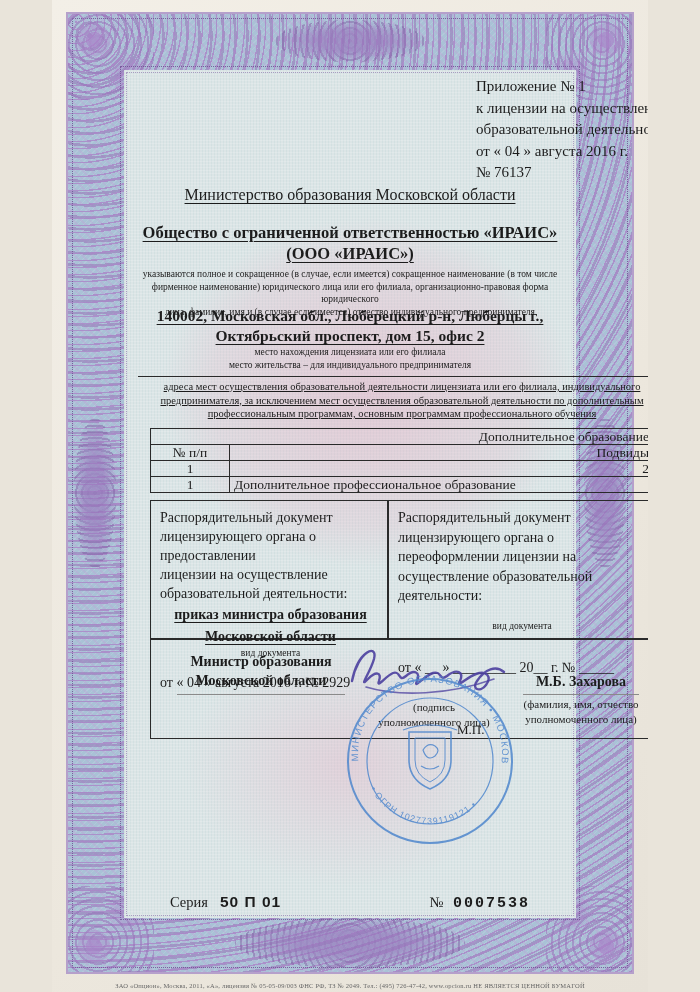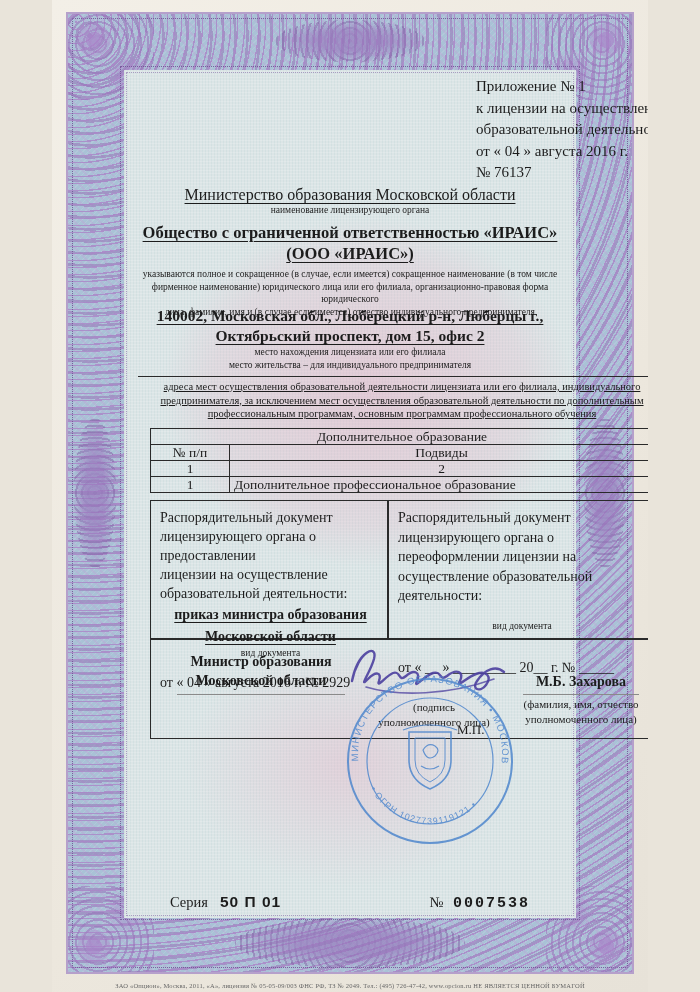--- a/index.html
+++ b/index.html
@@ -62,21 +62,21 @@
   .licensee{left:72px;right:72px;top:222px;}
   .licensee-name{font-size:16.5px;font-weight:bold;line-height:21px;}
   .licensee-cap{margin-top:4px;}
   .address{left:72px;right:72px;top:306px;}
   .address-line{font-size:15.5px;font-weight:600;line-height:20px;}
   .places{left:86px;width:528px;top:376px;border-top:1.5px solid #2a2a2a;padding-top:3px;
           font-size:10.5px;line-height:13.5px;text-decoration:underline;}
   
   .edu-table{left:98px;top:428px;width:504px;border-collapse:collapse;font-size:13.5px;}
   .edu-table td,.edu-table th{border:1px solid #2a2a2a;padding:0 4px;height:15px;font-weight:normal;line-height:15px;}
-  .edu-table .t-center{text-align:center;}
+  .edu-table .t-center{text-align:right;}
   .edu-table .c-num{width:70px;text-align:center;}
   
   .orders{left:98px;top:500px;width:504px;height:237px;border:1.5px solid #2a2a2a;font-size:14px;}
   .div-v{position:absolute;left:236px;top:0;height:137px;width:1.5px;background:#2a2a2a;}
   .div-h{position:absolute;left:0;right:0;top:137px;height:1.5px;background:#2a2a2a;}
   .ord-left{left:9px;top:7px;width:221px;line-height:19px;}
   .ord-right{left:247px;top:7px;width:248px;line-height:19.5px;}
   .doc-type{font-weight:600;line-height:20px;margin-top:2px;}
   .ord-date{margin-top:13px;font-size:14px;}
   
@@ -116,21 +116,20 @@
   <div class="inner"></div>
 
   <div class="abs appendix pre">Приложение  № 1
 к лицензии на осуществление
 образовательной деятельности
 от  « 04 »  августа  2016 г.
 № 76137</div>
 
   <div class="abs ctr licensor">
     <div class="licensor-name u">Министерство образования Московской области</div>
-    <div class="cap">наименование лицензирующего органа</div>
   </div>
 
   <div class="abs ctr licensee">
     <div class="licensee-name"><span class="u">Общество с ограниченной ответственностью «ИРАИС»</span></div>
     <div class="licensee-name"><span class="u">(ООО «ИРАИС»)</span></div>
     <div class="cap pre licensee-cap">указываются полное и сокращенное (в случае, если имеется) сокращенное наименование (в том числе
 фирменное наименование) юридического лица или его филиала, организационно-правовая форма юридического
 лица, фамилия, имя и (в случае если имеется) отчество индивидуального предпринимателя</div>
   </div>
 

